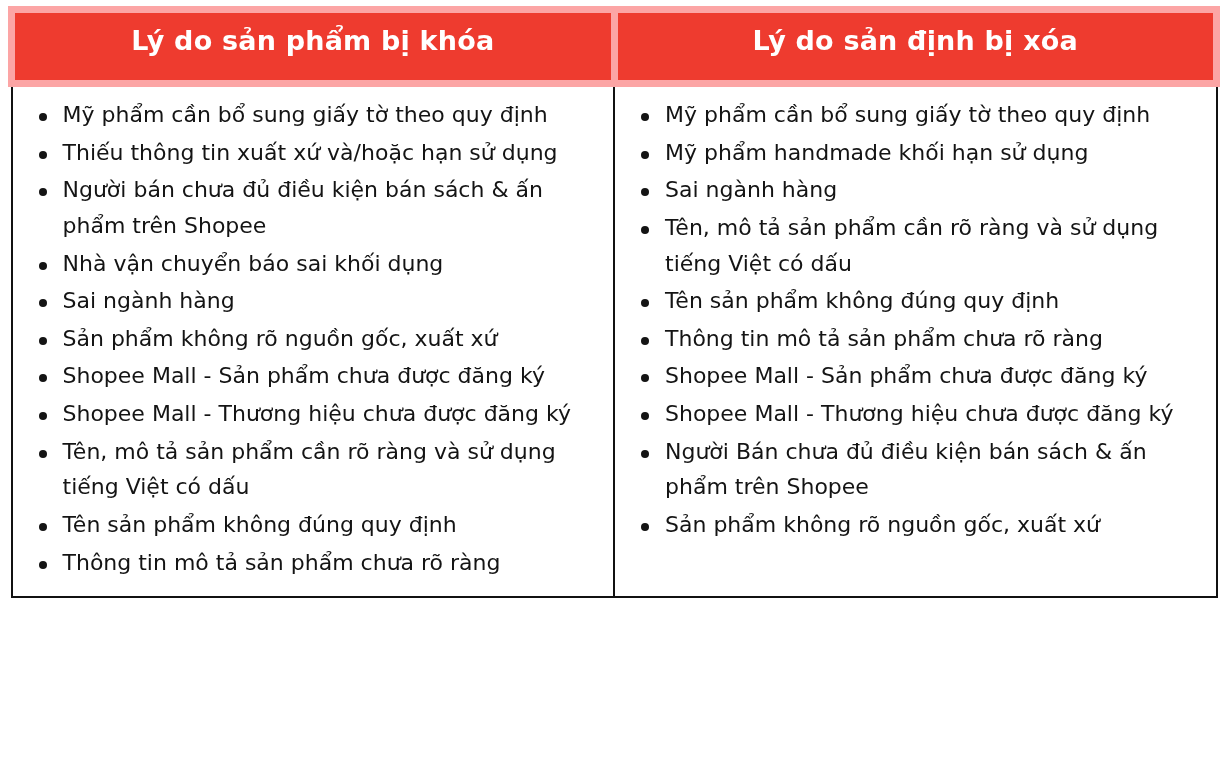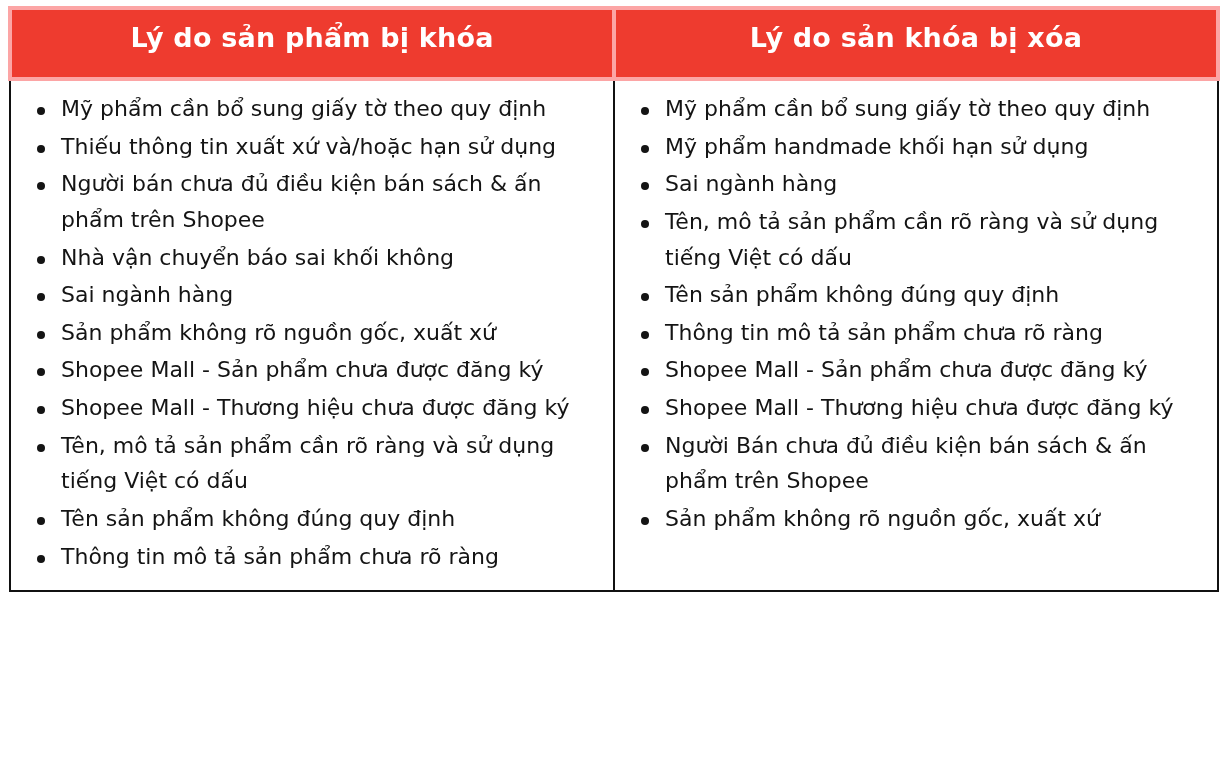--- a/index.html
+++ b/index.html
@@ -27,21 +27,21 @@
   }
   table.reasons col.c1 { width: 50%; }
   table.reasons col.c2 { width: 50%; }
   th.head {
     background: #ee3b2f;
     color: #ffffff;
     font-size: 27px;
     font-weight: bold;
     text-align: center;
     padding: 12px 6px 24px 6px;
-    border: 4px solid #fca5a5;
+    border: 7px solid #fca5a5;
     letter-spacing: 0.2px;
   }
   td.cell {
     border: 2px solid #111111;
     vertical-align: top;
     padding: 10px 16px 14px 16px;
     background: #ffffff;
   }
   ul.reason-list {
     list-style: none;
@@ -71,31 +71,31 @@
 
 <div class="table-wrap">
   <table class="reasons">
     <colgroup>
         <col class="c1">
         <col class="c2">
       </colgroup>
     <thead>
       <tr>
         <th class="head">Lý do sản phẩm bị khóa</th>
-        <th class="head">Lý do sản khóa bị xóa</th>
+        <th class="head">Lý do sản định bị xóa</th>
       </tr>
     </thead>
     <tbody>
       <tr>
         <td class="cell">
           <ul class="reason-list">
             <li><span class="bullet"></span><span>Mỹ phẩm cần bổ sung giấy tờ theo quy định</span></li>
             <li><span class="bullet"></span><span>Thiếu thông tin xuất xứ và/hoặc hạn sử dụng</span></li>
             <li><span class="bullet"></span><span>Người bán chưa đủ điều kiện bán sách &amp; ấn phẩm trên Shopee</span></li>
-            <li><span class="bullet"></span><span>Nhà vận chuyển báo sai khối không</span></li>
+            <li><span class="bullet"></span><span>Nhà vận chuyển báo sai khối dụng</span></li>
             <li><span class="bullet"></span><span>Sai ngành hàng</span></li>
             <li><span class="bullet"></span><span>Sản phẩm không rõ nguồn gốc, xuất xứ</span></li>
             <li><span class="bullet"></span><span>Shopee Mall - Sản phẩm chưa được đăng ký</span></li>
             <li><span class="bullet"></span><span>Shopee Mall - Thương hiệu chưa được đăng ký</span></li>
             <li><span class="bullet"></span><span>Tên, mô tả sản phẩm cần rõ ràng và sử dụng tiếng Việt có dấu</span></li>
             <li><span class="bullet"></span><span>Tên sản phẩm không đúng quy định</span></li>
             <li><span class="bullet"></span><span>Thông tin mô tả sản phẩm chưa rõ ràng</span></li>
           </ul>
         </td>
         <td class="cell">

